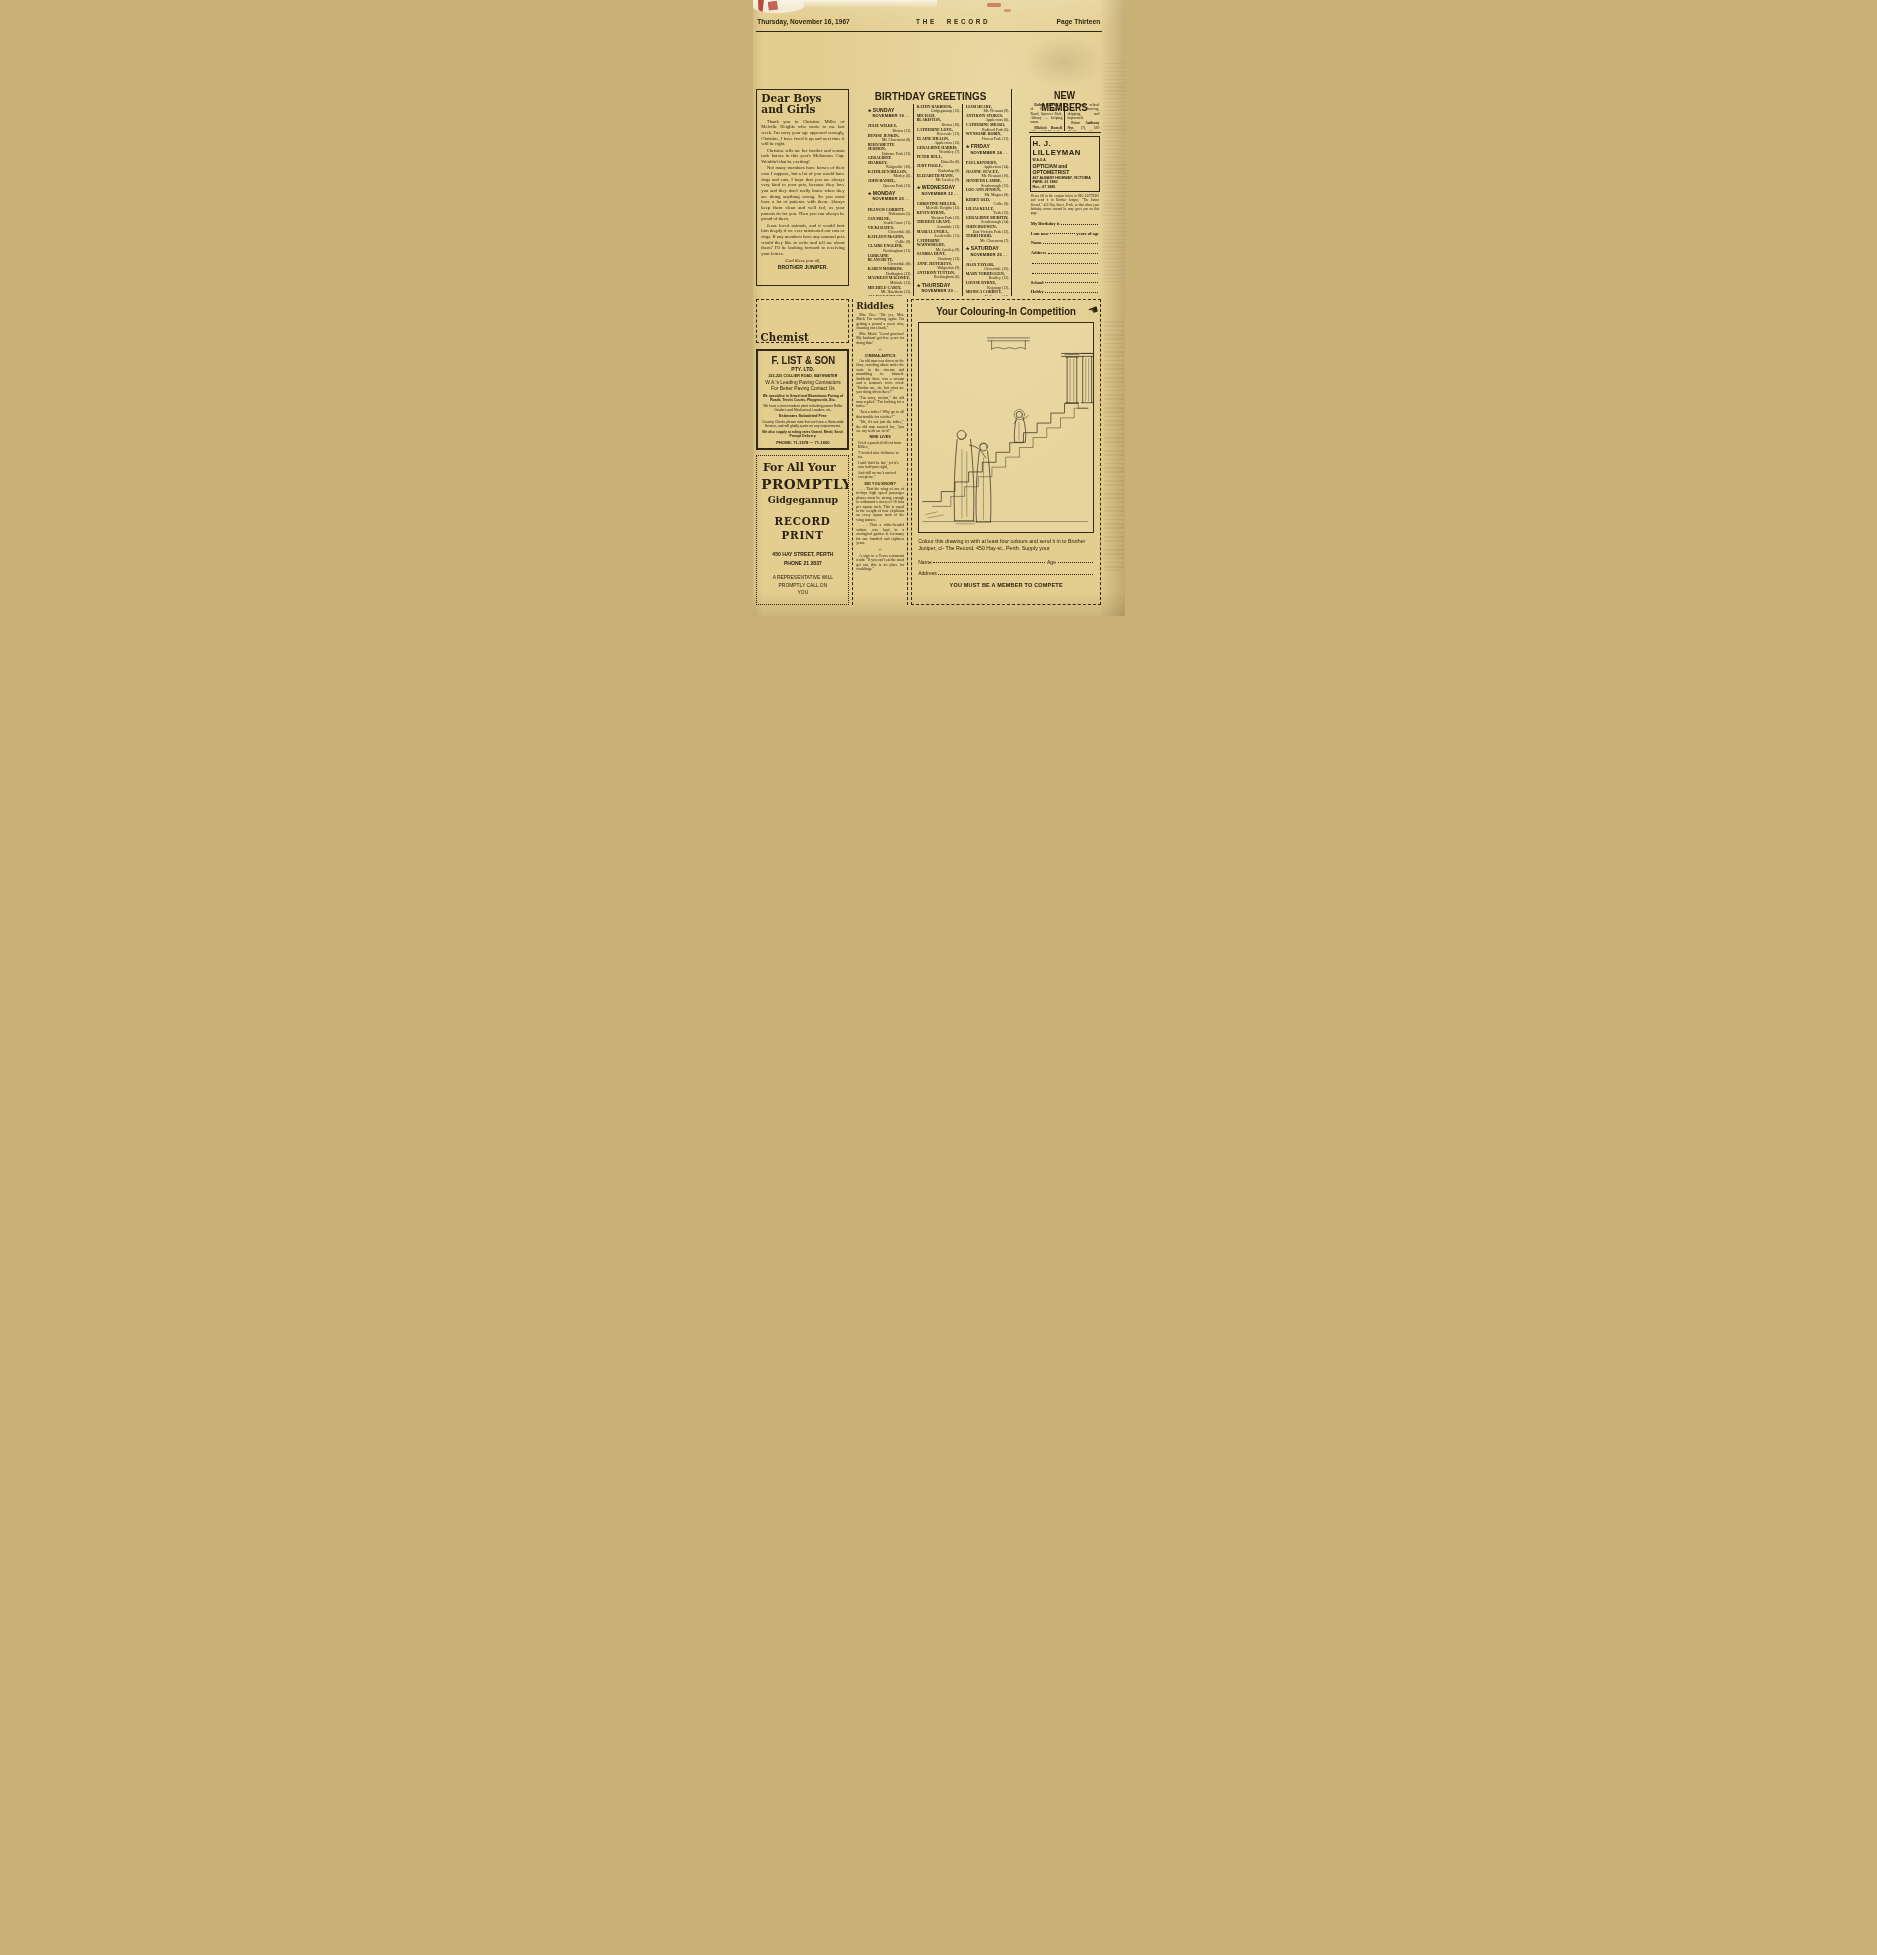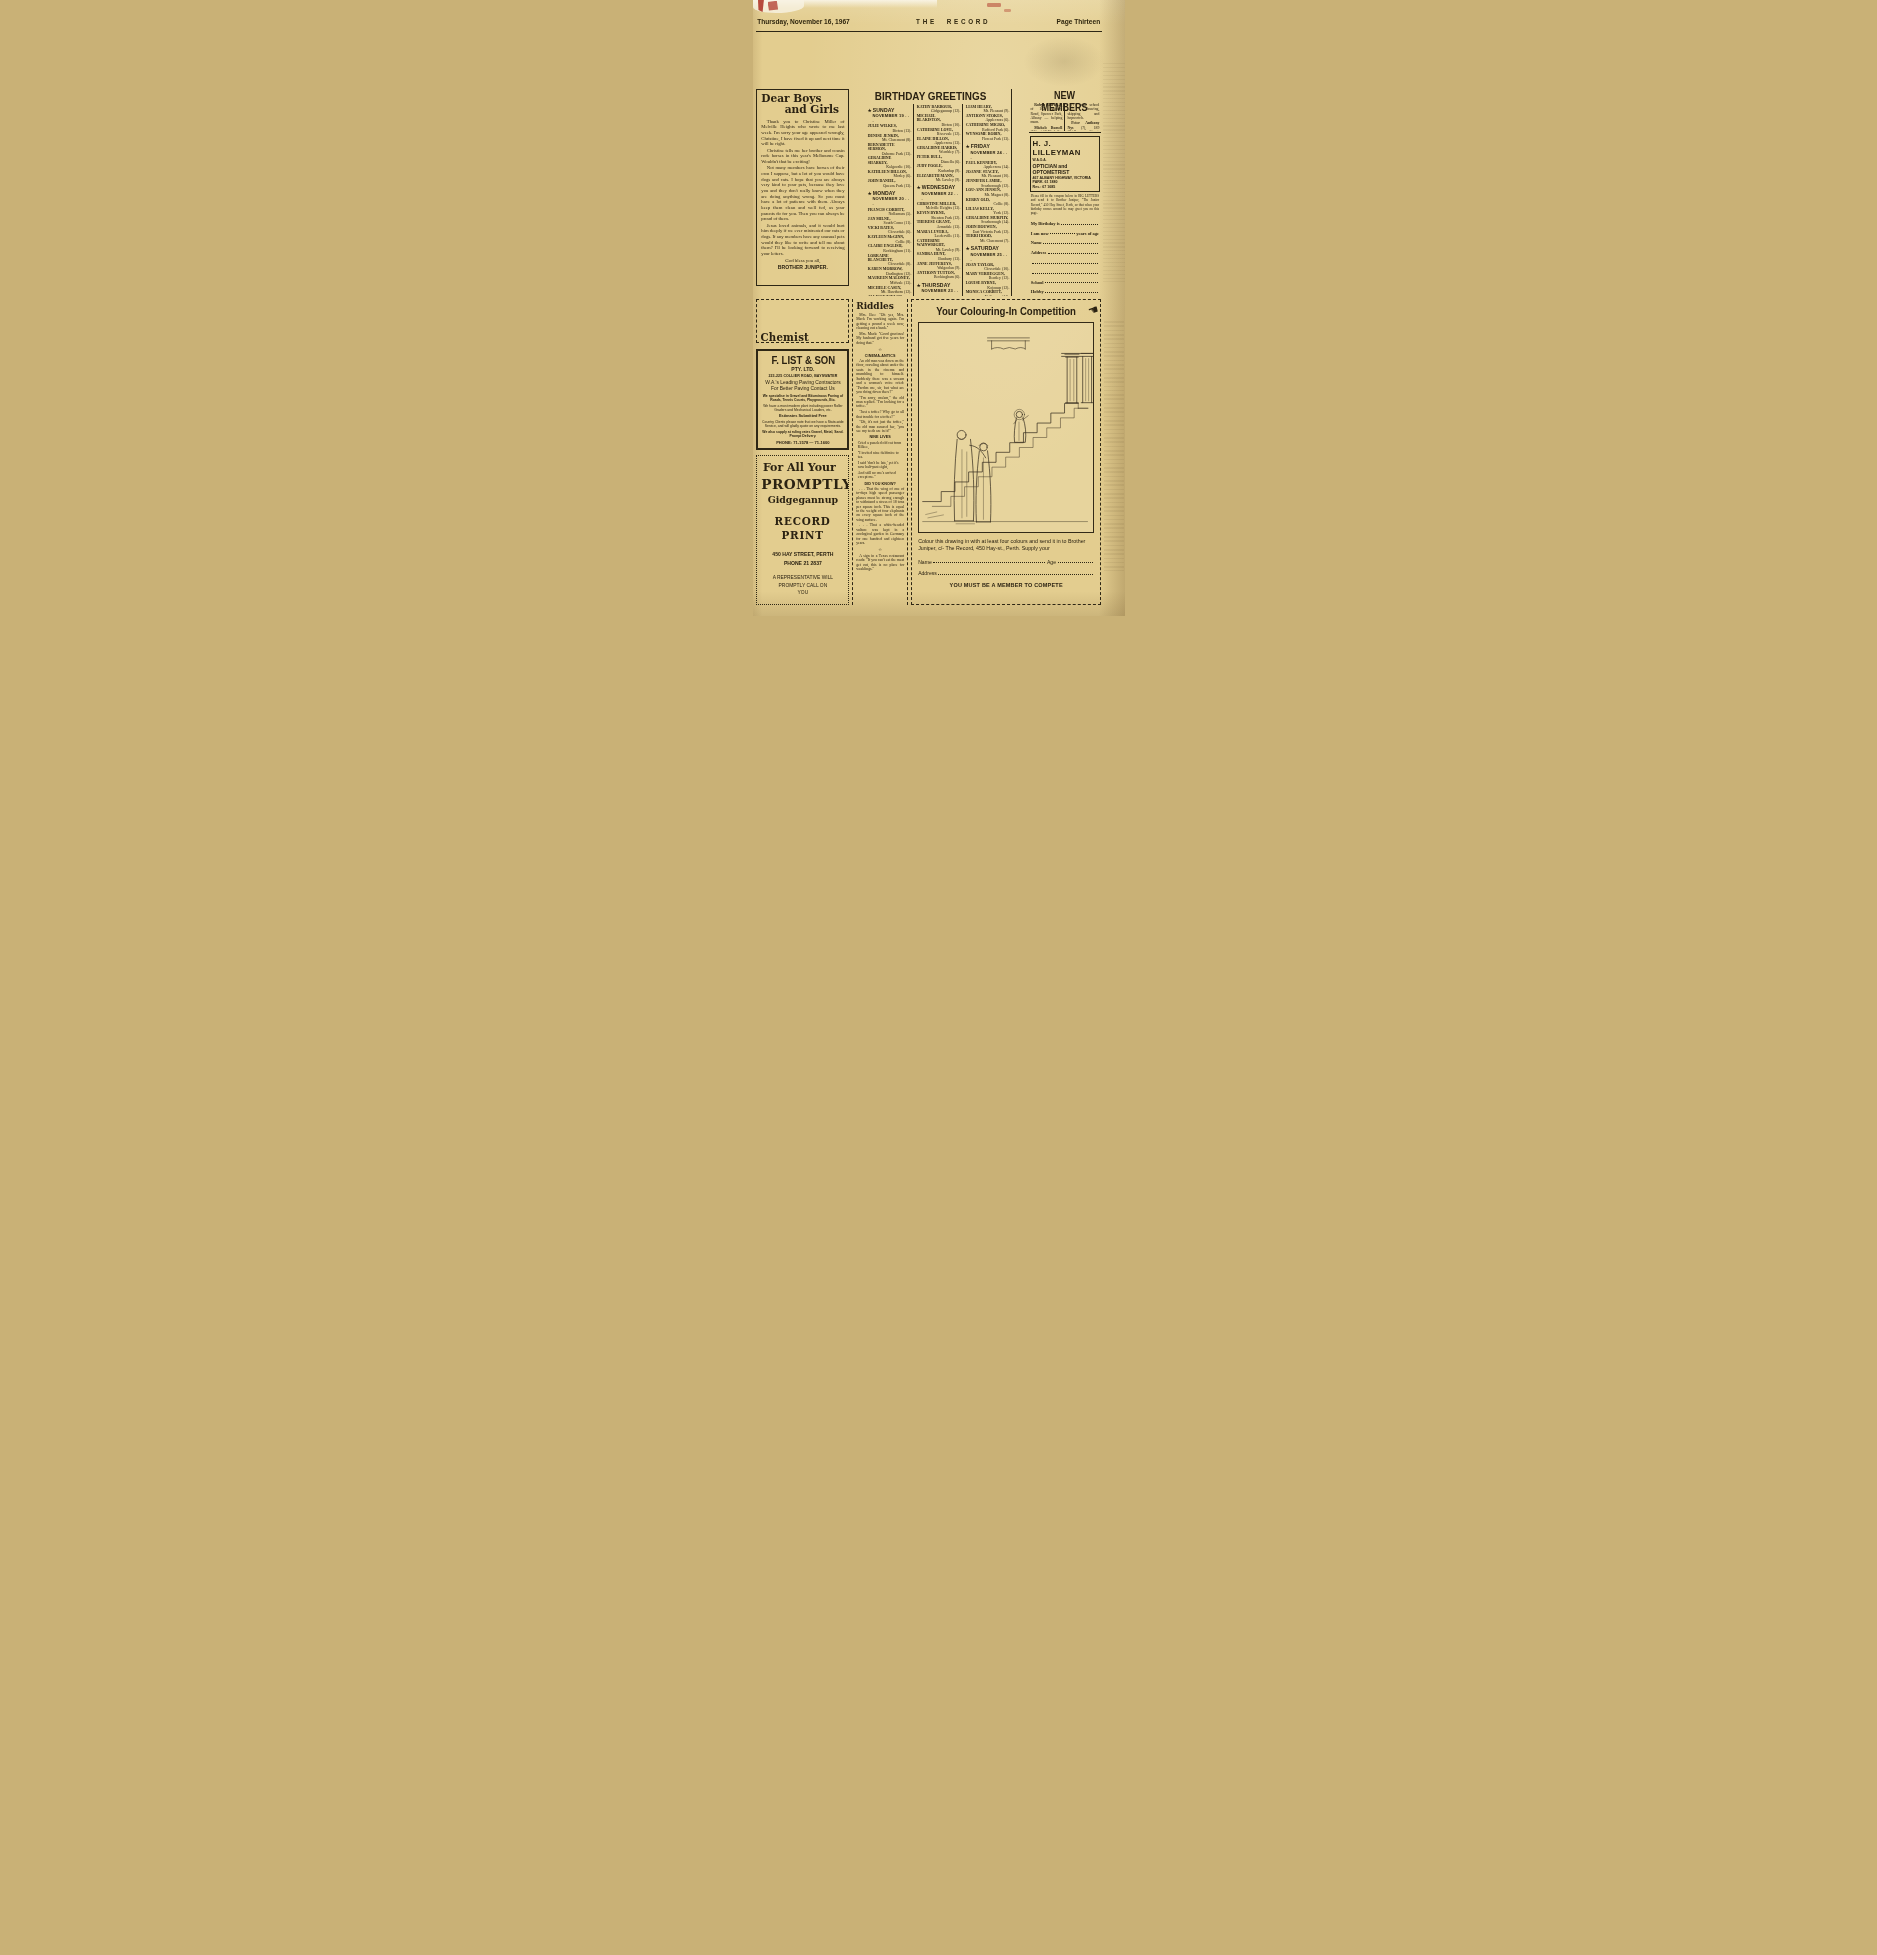--- a/index.html
+++ b/index.html
@@ -31,21 +31,21 @@
   .banner{position:absolute;top:35px;left:3.9px;width:343px;height:48px;border:0.8px dashed #2e2715;padding:1.2px;box-sizing:border-box;}
   .banner-inner{border:0.6px dotted #2e2715;height:100%;position:relative;box-sizing:border-box;}
   .banner-kicker{position:absolute;top:3.9px;left:6.3px;font-family:"Liberation Sans",sans-serif;font-weight:700;font-size:6.6px;letter-spacing:0.2px;}
   .banner-title-row{position:absolute;bottom:2.3px;left:0;right:0;display:flex;align-items:flex-end;}
   .banner-dash{flex:1;border-bottom:1.2px dashed #2e2715;margin:0 6.3px 6.3px;}
   .banner-title{font-family:"DejaVu Serif",serif;font-style:italic;font-weight:700;font-size:17px;letter-spacing:2px;white-space:nowrap;}
   
   .row1{position:absolute;top:89px;left:3.9px;width:345px;height:207px;display:flex;gap:16px;}
   .dear-boys{width:93px;flex:none;height:197px;border:1.6px double #2e2715;padding:2.3px 3.9px;box-sizing:border-box;overflow:hidden;}
   .db-title1{font-family:"DejaVu Serif",serif;font-weight:700;font-size:10.6px;}
-  .db-title2{font-family:"DejaVu Serif",serif;font-weight:700;font-size:10.6px;text-align:right;padding-right:5.5px;margin:-1.6px 0 4px;}
+  .db-title2{font-family:"DejaVu Serif",serif;font-weight:700;font-size:10.6px;padding-right:5.5px;margin:-1.6px 0 4px;}
   .db-para{font-size:4.7px;line-height:1.2;text-align:justify;text-indent:5.5px;margin:0 0 0.8px;}
   .db-closing{text-align:center;font-size:4.9px;margin-top:2px;}
   .db-signature{text-align:center;font-weight:700;font-size:5.1px;font-family:"Liberation Sans",sans-serif;margin-top:0.8px;}
   
   .birthday{width:147px;flex:none;border-right:0.6px solid #2e2715;display:flex;flex-direction:column;box-sizing:border-box;}
   .bday-title{text-align:left;font-family:"Liberation Sans",sans-serif;font-weight:700;font-size:11.7px;height:15px;}
   .bday-title span{display:inline-block;transform:scaleX(.85);transform-origin:center;}
   .bday-cols{flex:1;display:flex;overflow:hidden;}
   .bcol{flex:1;padding:0.8px 2px 0 2.3px;overflow:hidden;}
   .bcol + .bcol{border-left:0.6px solid #2e2715;}

